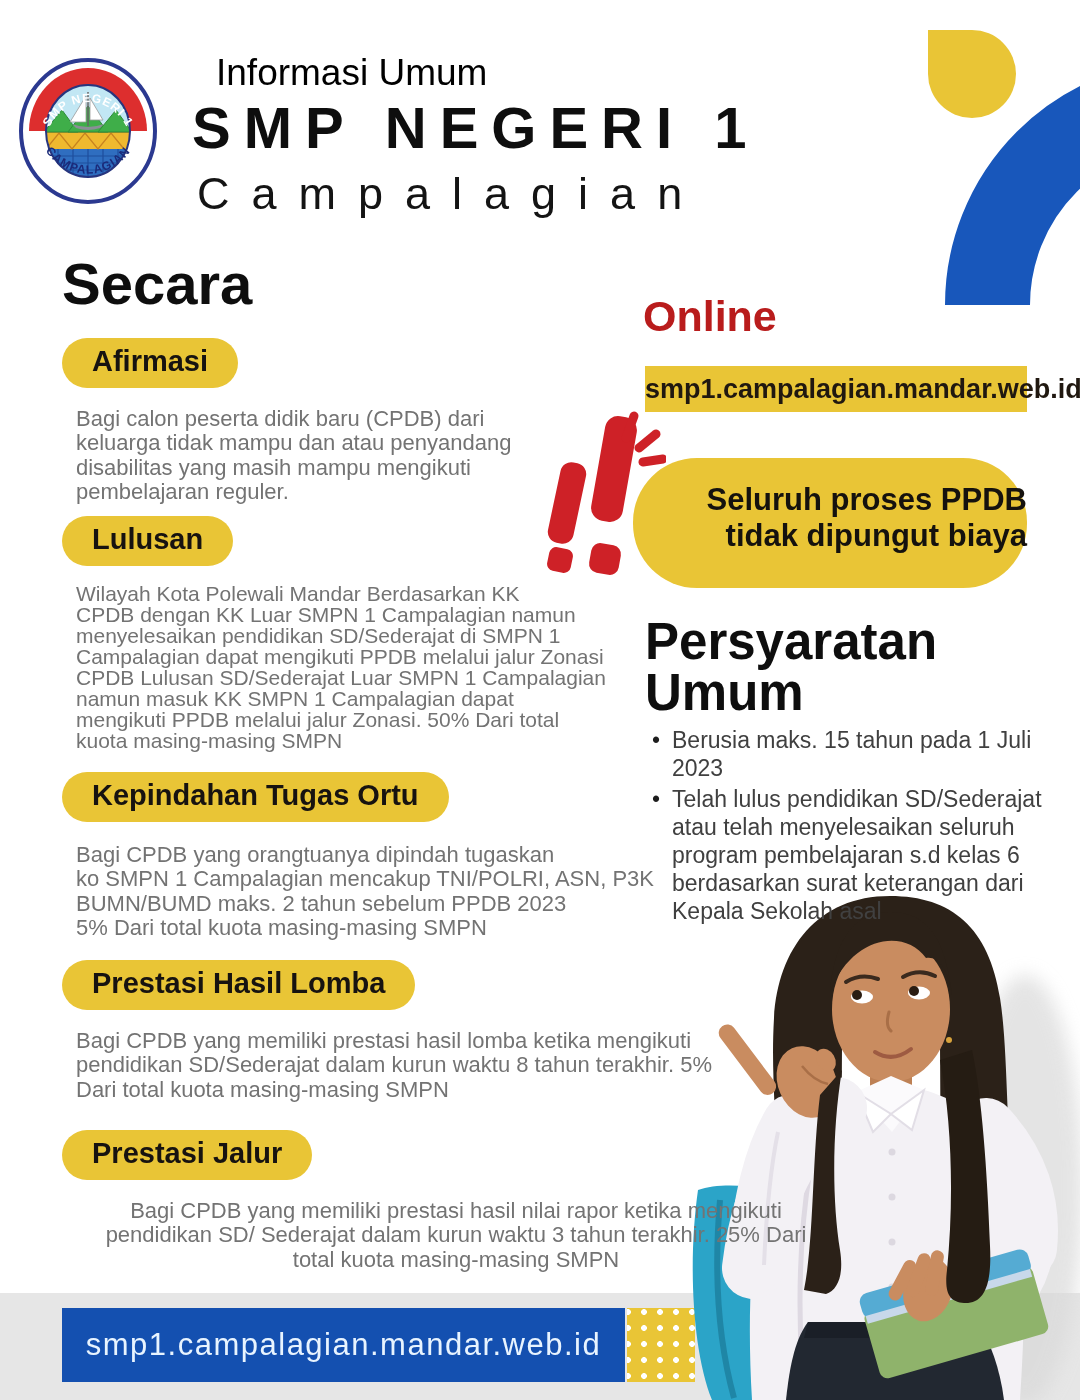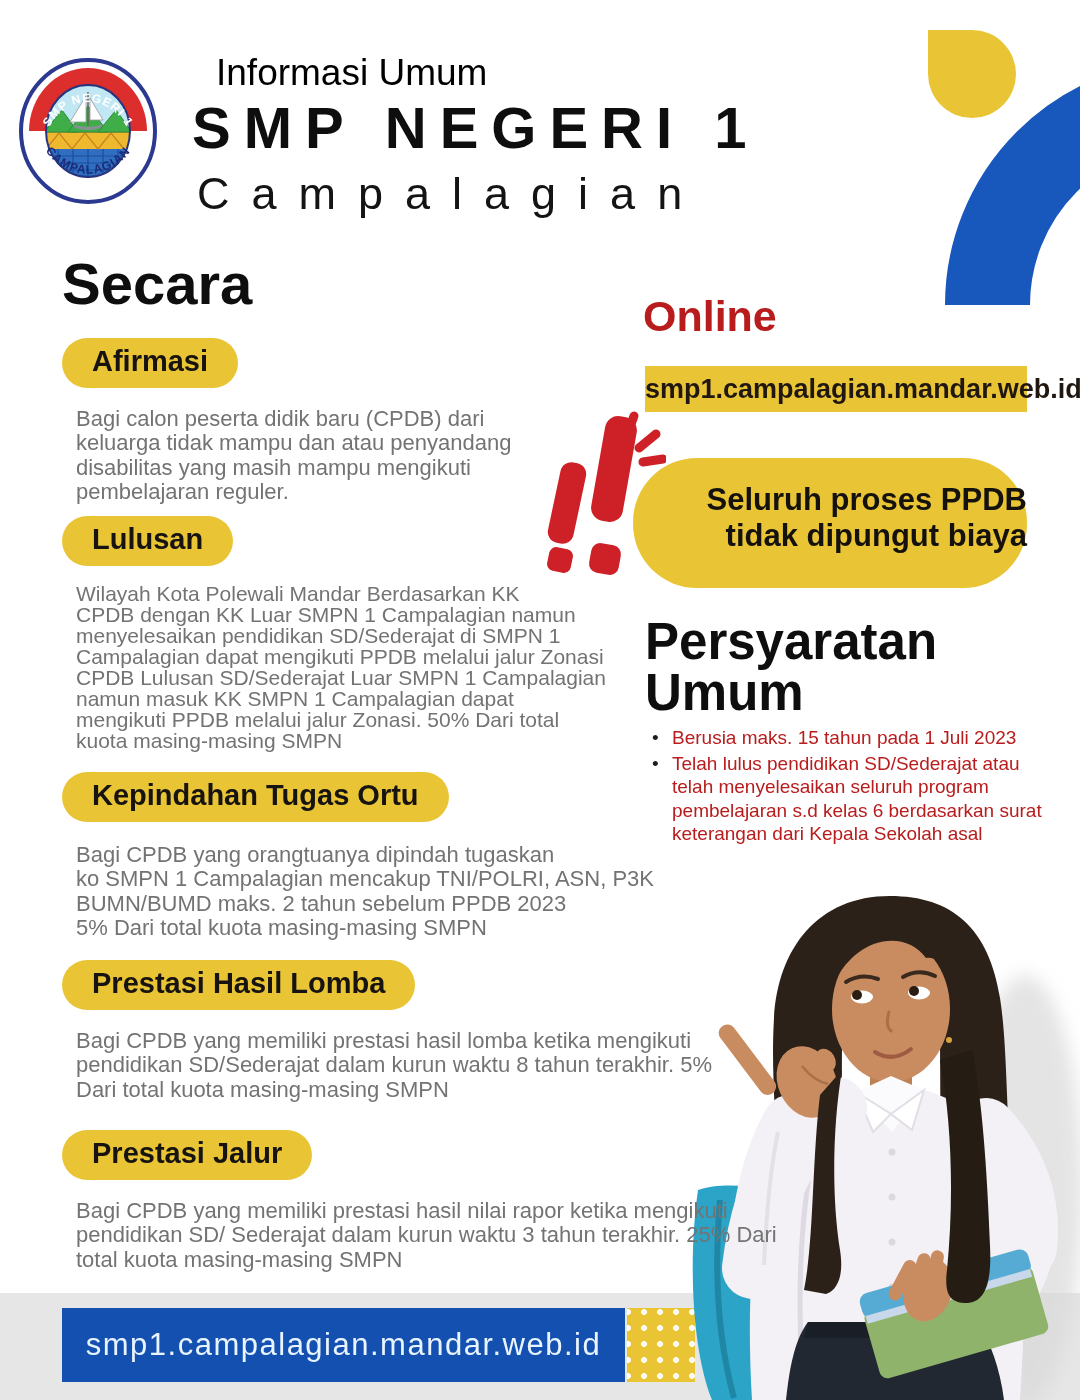--- a/index.html
+++ b/index.html
@@ -24,36 +24,36 @@
   
   .jalur{position:absolute;left:62px;top:250px;font-size:58px;font-weight:800;color:#0e0e0e;z-index:4;}
   .pill{position:absolute;left:62px;display:inline-block;background:#E9C536;color:#171310;
         font-size:29px;font-weight:800;padding:7px 30px 10px;border-radius:40px;z-index:4;}
   .body{position:absolute;left:69px;font-size:22px;line-height:1.09;color:#737373;
         white-space:pre-line;z-index:4;margin:7px;}
   .p0{top:338px;}  .b0{top:400px;width:600px;line-height:1.11;}
   .p1{top:516px;}  .b1{top:576px;width:640px;font-size:21px;line-height:1.0;}
   .p2{top:772px;}  .b2{top:836px;width:700px;line-height:1.11;}
   .p3{top:960px;}  .b3{top:1022px;width:720px;line-height:1.11;}
-  .p4{top:1130px;} .b4{top:1192px;width:760px;line-height:1.11;}
+  .p4{top:1130px;} .b4{top:1192px;width:760px;line-height:1.11;text-align:center;}
 
   
   .secara{position:absolute;left:645px;top:258px;font-size:45px;font-weight:400;color:#121212;z-index:4;}
   .online{position:absolute;left:643px;top:292px;font-size:43px;font-weight:800;color:#b91c1c;z-index:4;}
   .url-banner{position:absolute;left:645px;top:366px;width:382px;height:46px;background:#E9C536;
         text-align:center;line-height:46px;font-size:27px;font-weight:800;color:#201810;z-index:4;}
   .notice{position:absolute;left:633px;top:458px;width:394px;height:130px;background:#E9C536;
         border-radius:64px;z-index:3;}
   .notice-text{padding:24px 0 0 28px;font-size:31px;font-weight:800;line-height:1.15;
         color:#15120E;white-space:pre-line;text-align:right;}
   .alert{position:absolute;left:546px;top:404px;width:120px;height:190px;z-index:5;}
   .persy{position:absolute;left:645px;top:616px;font-size:51px;font-weight:800;line-height:1.0;
         color:#0e0e0e;white-space:pre-line;z-index:4;}
   .reqs{position:absolute;left:650px;top:726px;width:402px;margin:0;padding:0;list-style:none;z-index:4;}
-  .reqs li{position:relative;padding-left:22px;font-size:19px;line-height:1.22;color:#b91c1c;margin-bottom:3px;}
+  .reqs li{position:relative;padding-left:22px;font-size:23px;line-height:1.22;color:#404040;margin-bottom:3px;}
   .reqs li::before{content:"•";position:absolute;left:2px;top:0;color:#1d1d1d;}
 
   
   .student{position:absolute;left:690px;top:870px;width:390px;height:530px;z-index:3;}
 
   
   .gray-band{position:absolute;left:0;top:1293px;width:1080px;height:107px;background:#E6E6E6;z-index:1;}
   .footer-bar{position:absolute;left:62px;top:1308px;width:563px;height:74px;background:#1450B0;
         text-align:center;line-height:74px;font-size:31px;font-weight:400;letter-spacing:1.5px;
         color:#E8F4FF;z-index:2;}

